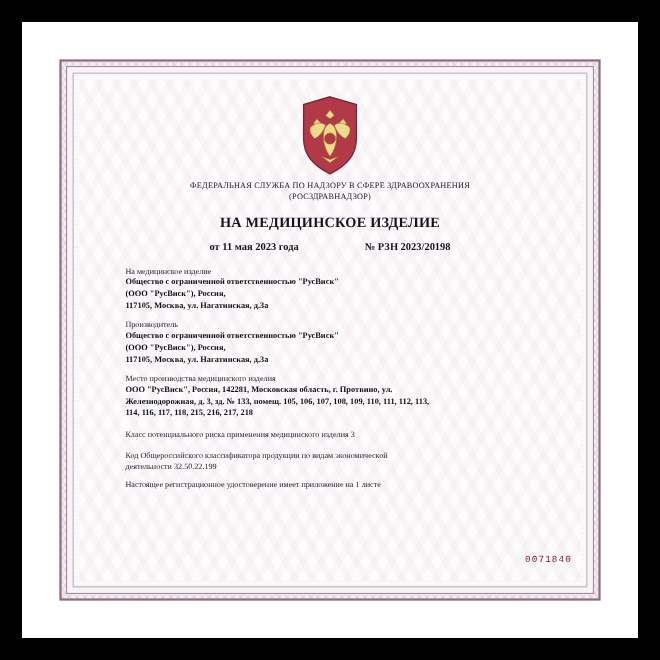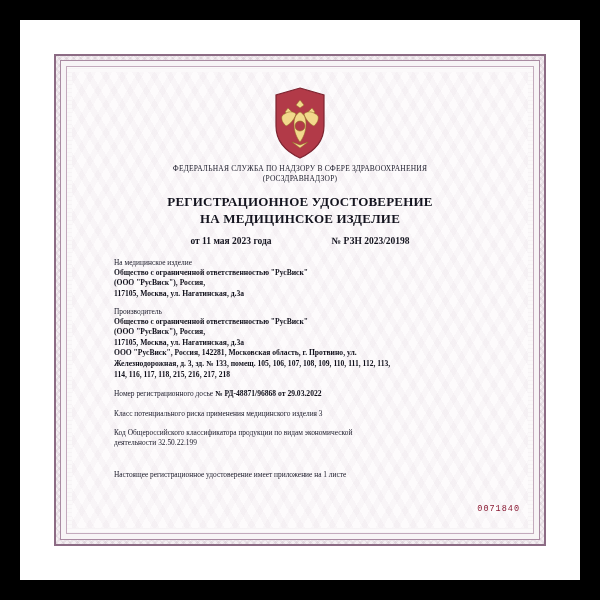--- a/index.html
+++ b/index.html
@@ -105,21 +105,20 @@
             <path d="M24 56 l8 6 8 -6 -8 3 z"></path>
           </g>
         </svg>
 
         <div class="agency">
           <div>ФЕДЕРАЛЬНАЯ СЛУЖБА ПО НАДЗОРУ В СФЕРЕ ЗДРАВООХРАНЕНИЯ</div>
           <div class="sub">(РОСЗДРАВНАДЗОР)</div>
         </div>
 
         <div class="title">
-          <div>РЕГИСТРАЦИОННОЕ УДОСТОВЕРЕНИЕ</div>
           <div>НА МЕДИЦИНСКОЕ ИЗДЕЛИЕ</div>
         </div>
 
         <div class="doc-meta">
           <div>от 11 мая 2023 года</div>
           <div>№ РЗН 2023/20198</div>
         </div>
 
         <div class="body">
 
@@ -127,34 +126,31 @@
 
           <div class="val" style="white-space:pre-line">Общество с ограниченной ответственностью "РусВиск"
 (ООО "РусВиск"), Россия,
 117105, Москва, ул. Нагатинская, д.3а</div>
 
           <div class="lbl">Производитель</div>
           <div class="val" style="white-space:pre-line">Общество с ограниченной ответственностью "РусВиск"
 (ООО "РусВиск"), Россия,
 117105, Москва, ул. Нагатинская, д.3а</div>
 
+          <div class="lbl">Место производства медицинского изделия</div>
           <div class="val" style="white-space:pre-line">ООО "РусВиск", Россия, 142281, Московская область, г. Протвино, ул.
 Железнодорожная, д. 3, зд. № 133, помещ. 105, 106, 107, 108, 109, 110, 111, 112, 113,
 114, 116, 117, 118, 215, 216, 217, 218</div>
 
-          <div class="lbl" style="margin-top:9px">
-            <span>Номер регистрационного досье</span>
-            <span class="val reg">№ РД-48871/96868 от 29.03.2022</span>
-          </div>
 
           <div class="lbl" style="margin-top:9px">Класс потенциального риска применения медицинского изделия 3</div>
 
           <div class="lbl" style="margin-top:9px;white-space:pre-line">Код Общероссийского классификатора продукции по видам экономической
 деятельности 32.50.22.199</div>
 
-          <div class="lbl" style="margin-top:22px">Настоящее регистрационное удостоверение имеет приложение на 1 листе</div>
+          <div class="lbl" style="margin-top:7px">Настоящее регистрационное удостоверение имеет приложение на 1 листе</div>
         </div>
 
         <div class="serial">0071840</div>
       </div>
     </div>
   </div>
 </div>
 
 </body></html>

